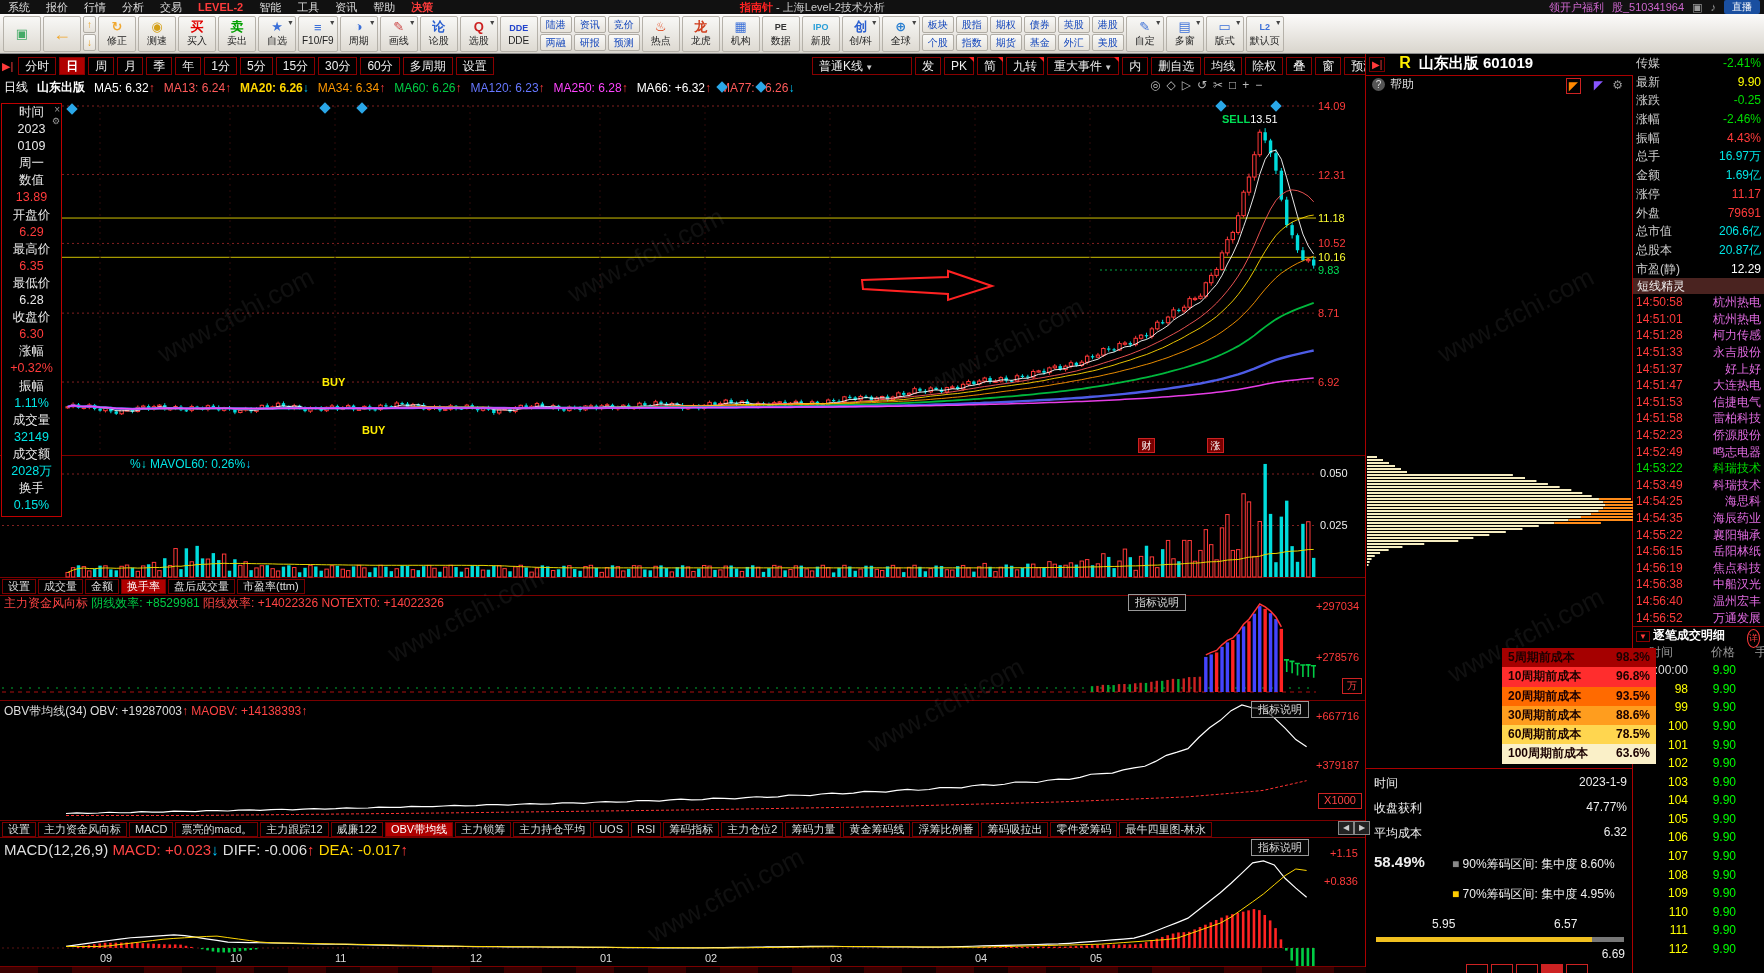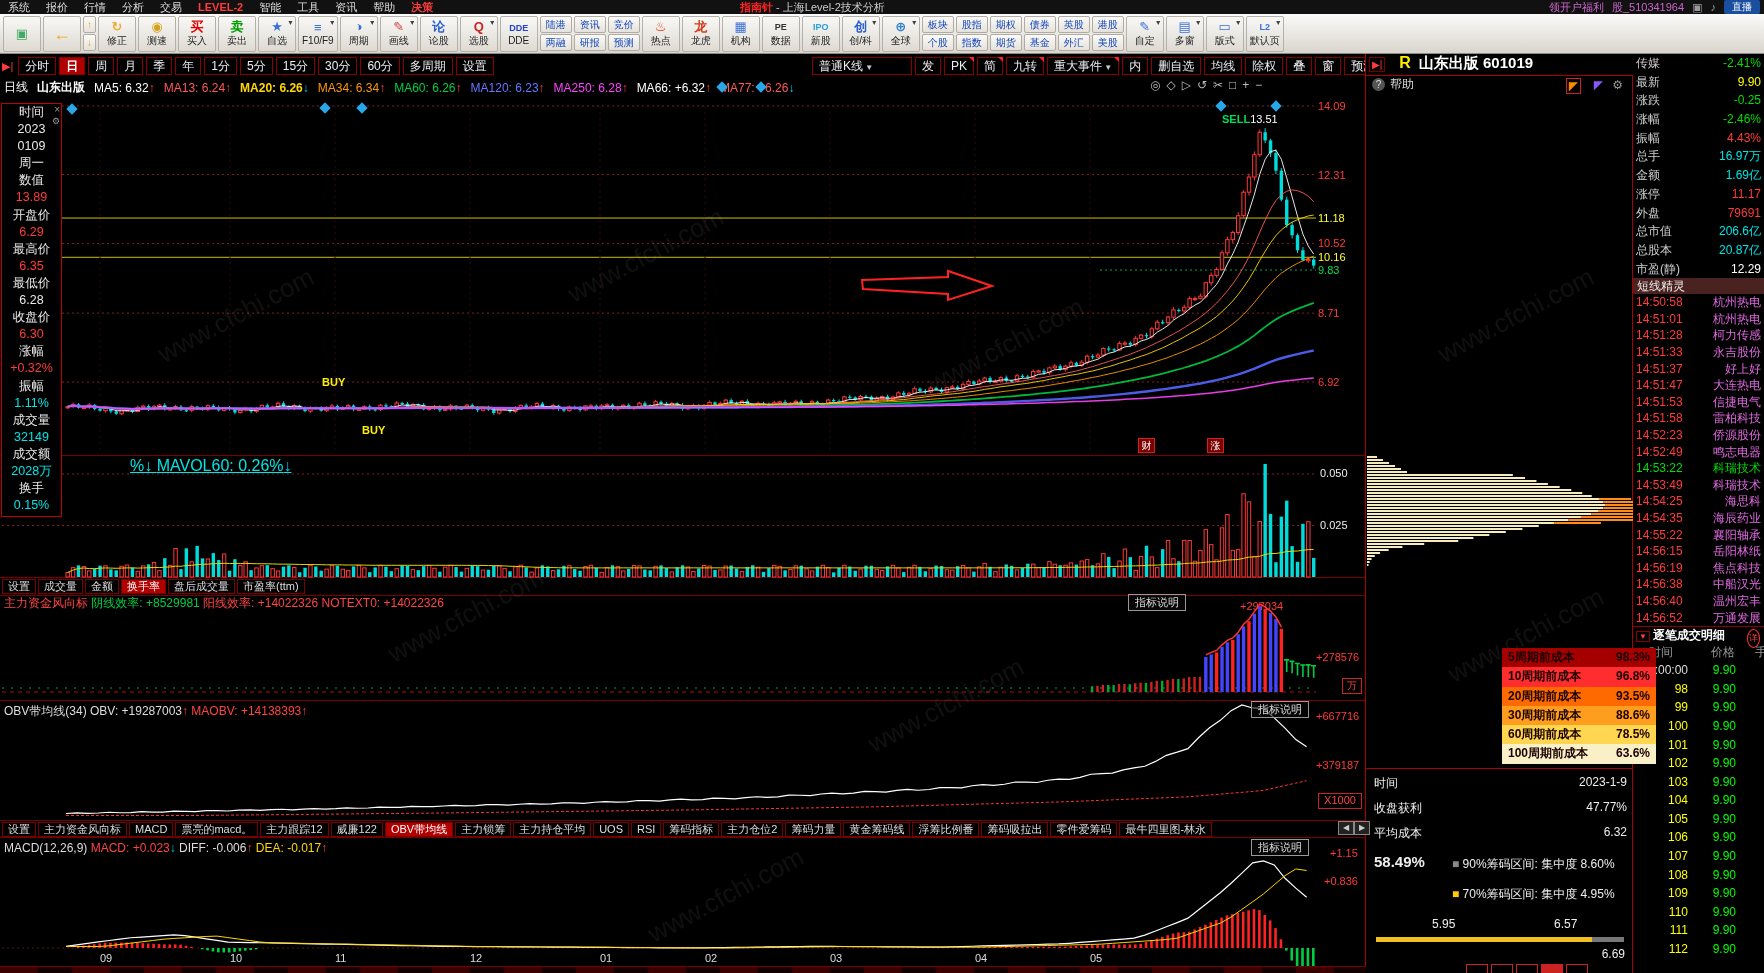--- a/index.html
+++ b/index.html
@@ -1245,34 +1245,34 @@
       <div style="position: absolute; left: 358px; top: 104px; width: 8px; height: 8px; background: rgb(42, 167, 232); transform: rotate(45deg); z-index: 4;"></div>
       <div style="position: absolute; left: 718px; top: 83px; width: 8px; height: 8px; background: rgb(42, 167, 232); transform: rotate(45deg); z-index: 4;"></div>
       <div style="position: absolute; left: 757px; top: 83px; width: 8px; height: 8px; background: rgb(42, 167, 232); transform: rotate(45deg); z-index: 4;"></div>
       <div style="position: absolute; left: 1217px; top: 102px; width: 8px; height: 8px; background: rgb(42, 167, 232); transform: rotate(45deg); z-index: 4;"></div>
       <div style="position: absolute; left: 1272px; top: 102px; width: 8px; height: 8px; background: rgb(42, 167, 232); transform: rotate(45deg); z-index: 4;"></div>
       <div class="lab" style="left: 322px; top: 376px; color: rgb(255, 238, 0); font-weight: bold;">BUY</div>
       <div class="lab" style="left: 362px; top: 424px; color: rgb(255, 238, 0); font-weight: bold;">BUY</div>
       <div class="lab" style="left: 1222px; top: 113px;"><span style="color: rgb(0, 221, 85); font-weight: bold;">SELL</span><span style="color: rgb(255, 255, 255);">13.51</span></div>
       <div class="redbox" style="left: 1138px; top: 438px; width: 15px; height: 13px; color: rgb(255, 255, 255); background: rgb(122, 0, 0);">财</div>
       <div class="redbox" style="left: 1207px; top: 438px; width: 15px; height: 13px; color: rgb(255, 255, 255); background: rgb(122, 0, 0);">涨</div>
-      <div class="lab" style="left: 130px; top: 457px; color: rgb(0, 229, 229); font-size: 16px; text-decoration: underline;"><span>%↓ </span><span>MAVOL60: 0.26%</span><span class="down">↓</span></div>
+      <div class="lab" style="left: 130px; top: 457px; color: rgb(0, 229, 229); font-size: 12px;"><span>%↓ </span><span>MAVOL60: 0.26%</span><span class="down">↓</span></div>
       <div class="lab" style="left: 1320px; top: 467px; color: rgb(238, 238, 238);">0.050</div>
       <div class="lab" style="left: 1320px; top: 519px; color: rgb(238, 238, 238);">0.025</div>
       <div class="itabs" style="left: 2px; top: 579px;">
         <div class="itab">设置</div>
         <div class="itab">成交量</div>
         <div class="itab">金额</div>
         <div class="itab active">换手率</div>
         <div class="itab">盘后成交量</div>
         <div class="itab">市盈率(ttm)</div>
       </div>
       <div class="lab" style="left: 4px; top: 595px; font-size: 12px;"><span style="color: rgb(255, 68, 68);">主力资金风向标  </span><span style="color: rgb(0, 204, 68);">阴线效率: +8529981  </span><span style="color: rgb(255, 68, 68);">阳线效率: +14022326  </span><span style="color: rgb(255, 68, 68);">NOTEXT0: +14022326</span></div>
       <div class="helpbtn" style="left: 1128px; top: 594px;">指标说明</div>
-      <div class="lab" style="left: 1240px; top: 600px; color: rgb(255, 59, 59);">+297034</div>
+      <div class="lab" style="left: 1316px; top: 600px; color: rgb(255, 59, 59);">+297034</div>
       <div class="lab" style="left: 1316px; top: 651px; color: rgb(255, 59, 59);">+278576</div>
       <div class="redbox" style="left: 1342px; top: 678px; width: 18px; height: 14px;">万</div>
       <div class="lab" style="left: 4px; top: 703px; font-size: 12px;"><span style="color: rgb(221, 221, 221);">OBV带均线(34) </span><span style="color: rgb(221, 221, 221);">OBV: +19287003</span><span class="up">↑  </span><span style="color: rgb(255, 68, 68);">MAOBV: +14138393</span><span class="up">↑</span></div>
       <div class="helpbtn" style="left: 1251px; top: 701px;">指标说明</div>
       <div class="lab" style="left: 1316px; top: 710px; color: rgb(255, 59, 59);">+667716</div>
       <div class="lab" style="left: 1316px; top: 759px; color: rgb(255, 59, 59);">+379187</div>
       <div class="redbox" style="left: 1318px; top: 793px; width: 42px; height: 14px; font-size: 11px;">X1000</div>
       <div class="itabs" style="left: 2px; top: 822px;">
         <div class="itab">设置</div>
         <div class="itab">主力资金风向标</div>
@@ -1289,21 +1289,21 @@
         <div class="itab">主力仓位2</div>
         <div class="itab">筹码力量</div>
         <div class="itab">黄金筹码线</div>
         <div class="itab">浮筹比例番</div>
         <div class="itab">筹码吸拉出</div>
         <div class="itab">零件爱筹码</div>
         <div class="itab">最牛四里图-林永</div>
       </div>
       <div class="navbtn" style="position: absolute; left: 1338px; top: 821px; z-index: 4;">◀</div>
       <div class="navbtn" style="position: absolute; left: 1354px; top: 821px; z-index: 4;">▶</div>
-      <div class="lab" style="left: 4px; top: 841px; font-size: 12px;"><span style="color: rgb(221, 221, 221);">MACD(12,26,9) </span><span style="color: rgb(255, 68, 68);">MACD: +0.023</span><span class="down">↓  </span><span style="color: rgb(221, 221, 221);">DIFF: -0.006</span><span class="up">↑  </span><span style="color: rgb(255, 215, 0);">DEA: -0.017</span><span class="up">↑</span></div>
+      <div class="lab" style="left: 4px; top: 841px; font-size: 15px;"><span style="color: rgb(221, 221, 221);">MACD(12,26,9) </span><span style="color: rgb(255, 68, 68);">MACD: +0.023</span><span class="down">↓  </span><span style="color: rgb(221, 221, 221);">DIFF: -0.006</span><span class="up">↑  </span><span style="color: rgb(255, 215, 0);">DEA: -0.017</span><span class="up">↑</span></div>
       <div class="helpbtn" style="left: 1251px; top: 839px;">指标说明</div>
       <div class="lab" style="left: 1330px; top: 847px; color: rgb(255, 59, 59);">+1.15</div>
       <div class="lab" style="left: 1324px; top: 875px; color: rgb(255, 59, 59);">+0.836</div>
       <div class="lab" style="left: 100px; top: 952px; color: rgb(221, 221, 221);">09</div>
       <div class="lab" style="left: 230px; top: 952px; color: rgb(221, 221, 221);">10</div>
       <div class="lab" style="left: 335px; top: 952px; color: rgb(221, 221, 221);">11</div>
       <div class="lab" style="left: 470px; top: 952px; color: rgb(221, 221, 221);">12</div>
       <div class="lab" style="left: 600px; top: 952px; color: rgb(221, 221, 221);">01</div>
       <div class="lab" style="left: 705px; top: 952px; color: rgb(221, 221, 221);">02</div>
       <div class="lab" style="left: 830px; top: 952px; color: rgb(221, 221, 221);">03</div>

